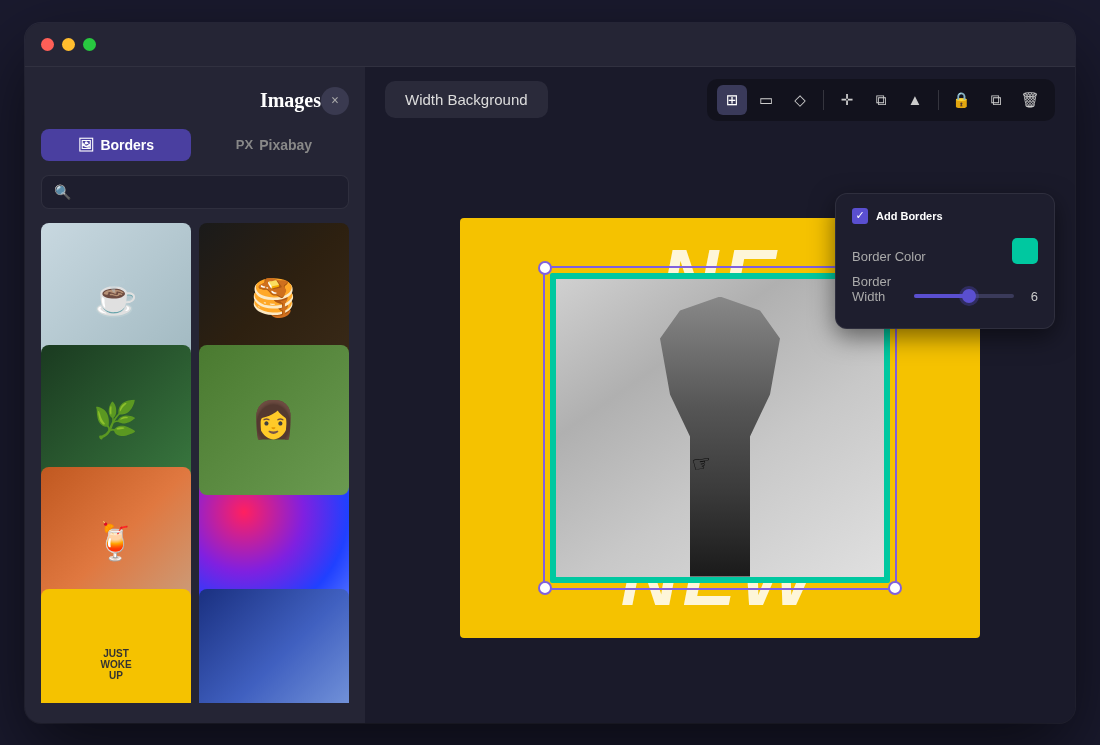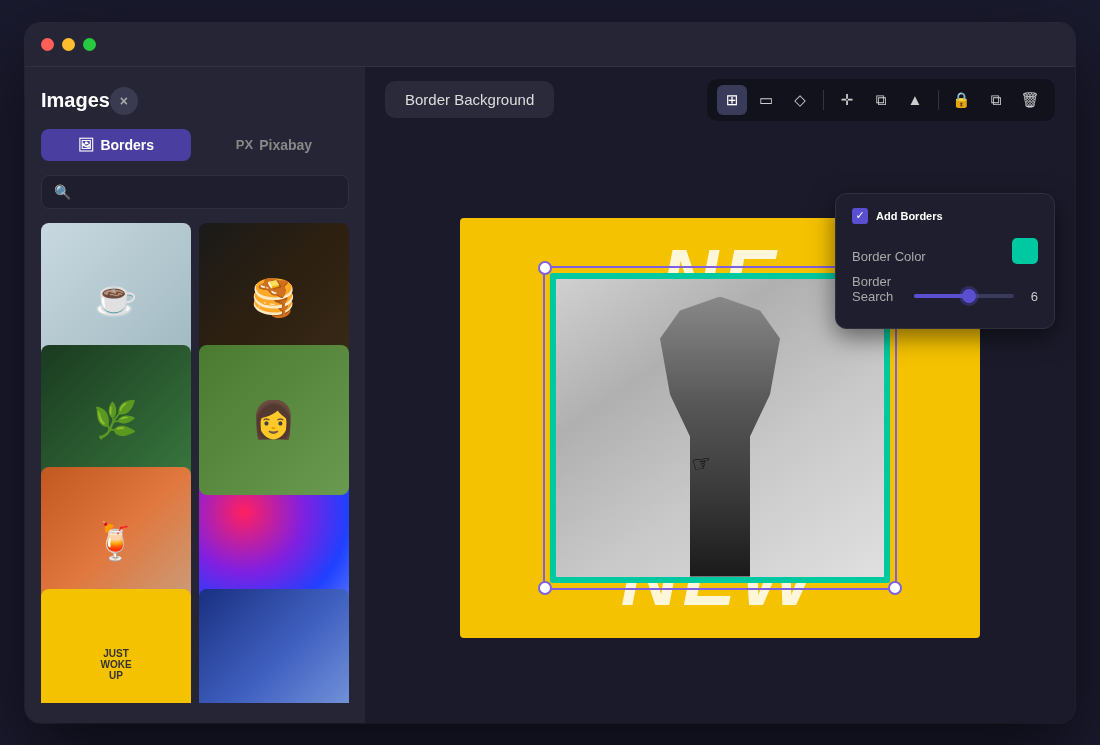--- a/index.html
+++ b/index.html
@@ -77,21 +77,22 @@
       flex-shrink: 0;
       display: flex;
       flex-direction: column;
       padding: 20px 16px;
       gap: 14px;
     }
 
     .sidebar-header {
       display: flex;
       align-items: center;
-      justify-content: flex-start;
+      justify-content: flex-end;
+      font-family: Liberation Serif, serif;
     }
 
     .sidebar-title {
       color: #ffffff;
       font-size: 20px;
       font-weight: 700;
     }
 
     .close-btn {
       width: 28px;
@@ -595,21 +596,21 @@
         <div class="img-cell img-gradient"></div>
         <div class="img-cell img-yellow-text"></div>
         <div class="img-cell img-blue-gradient"></div>
       </div>
 
     </div>
 
     <div class="canvas-area">
 
       <div class="toolbar-row">
-        <button class="remove-bg-btn">Border Background</button>
+        <button class="remove-bg-btn">Width Background</button>
 
         <div class="tool-icons">
           <button class="tool-icon-btn active">
             <span>⊞</span>
           </button>
           <button class="tool-icon-btn">
             <span>▭</span>
           </button>
           <button class="tool-icon-btn">
             <span>◇</span>
@@ -665,21 +666,21 @@
             <div class="checkbox">✓</div>
             <span class="props-title">Add Borders</span>
           </div>
 
           <div class="prop-row">
             <span class="prop-label">Border Color</span>
             <div class="color-swatch"></div>
           </div>
 
           <div class="prop-row">
-            <span class="prop-label">Border Search</span>
+            <span class="prop-label">Border Width</span>
             <div class="slider-container">
               <div class="slider-track">
                 <div class="slider-fill"></div>
                 <div class="slider-thumb"></div>
               </div>
               <span class="slider-value">6</span>
             </div>
           </div>
 
         </div>

